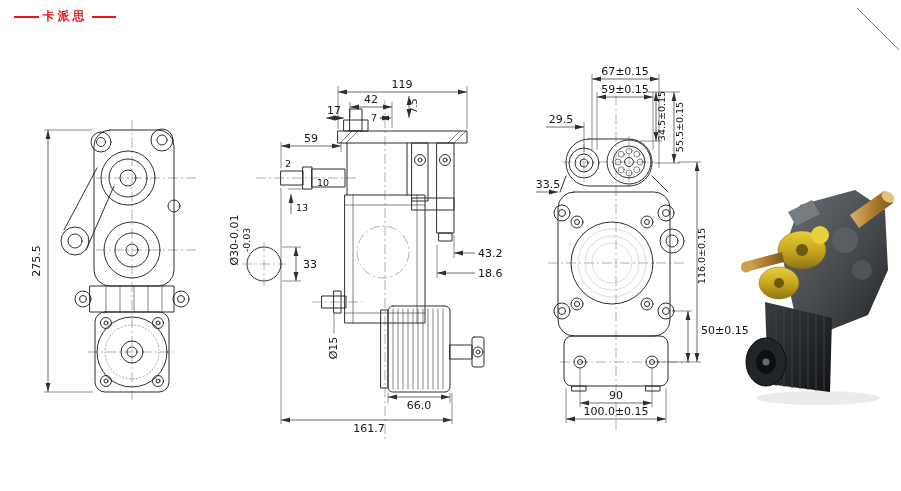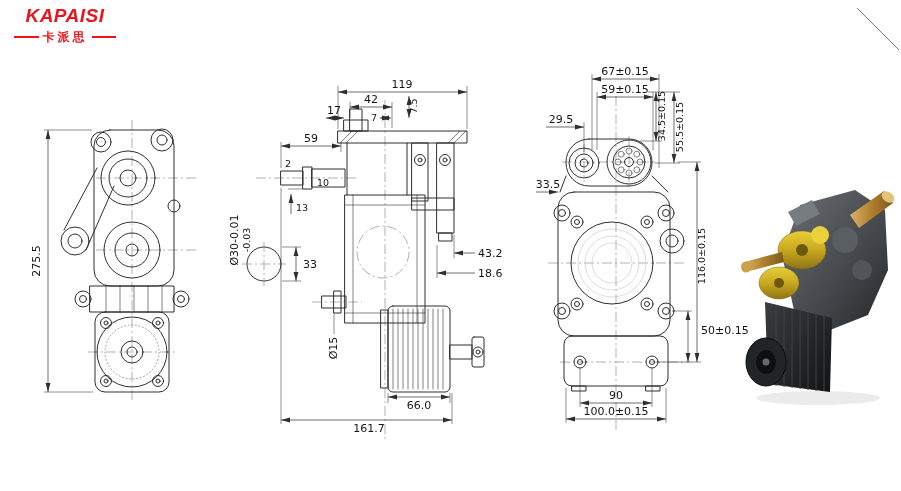--- a/index.html
+++ b/index.html
@@ -23,21 +23,20 @@
   .ring{fill:none;stroke:#c4c4c4;stroke-width:.6;}
   text.dt{font-family:"DejaVu Sans",sans-serif;font-size:11px;fill:#141414;}
   text.dts{font-size:9.5px;}
 </style>
 </head>
 <body>
 
 <div class="page">
 
   <div class="logo">
-    <div class="logo-brand">KAPAISI</div>
     <div class="logo-sub">
       <span class="logo-line"></span>
       <span class="logo-cn">卡派思</span>
       <span class="logo-line"></span>
     </div>
   </div>
 
   <svg width="901" height="491" viewBox="0 0 901 491">
     <defs>
       <marker id="arr" viewBox="0 0 10 6" refX="9.5" refY="3" markerWidth="10" markerHeight="6" orient="auto-start-reverse" markerUnits="userSpaceOnUse">

